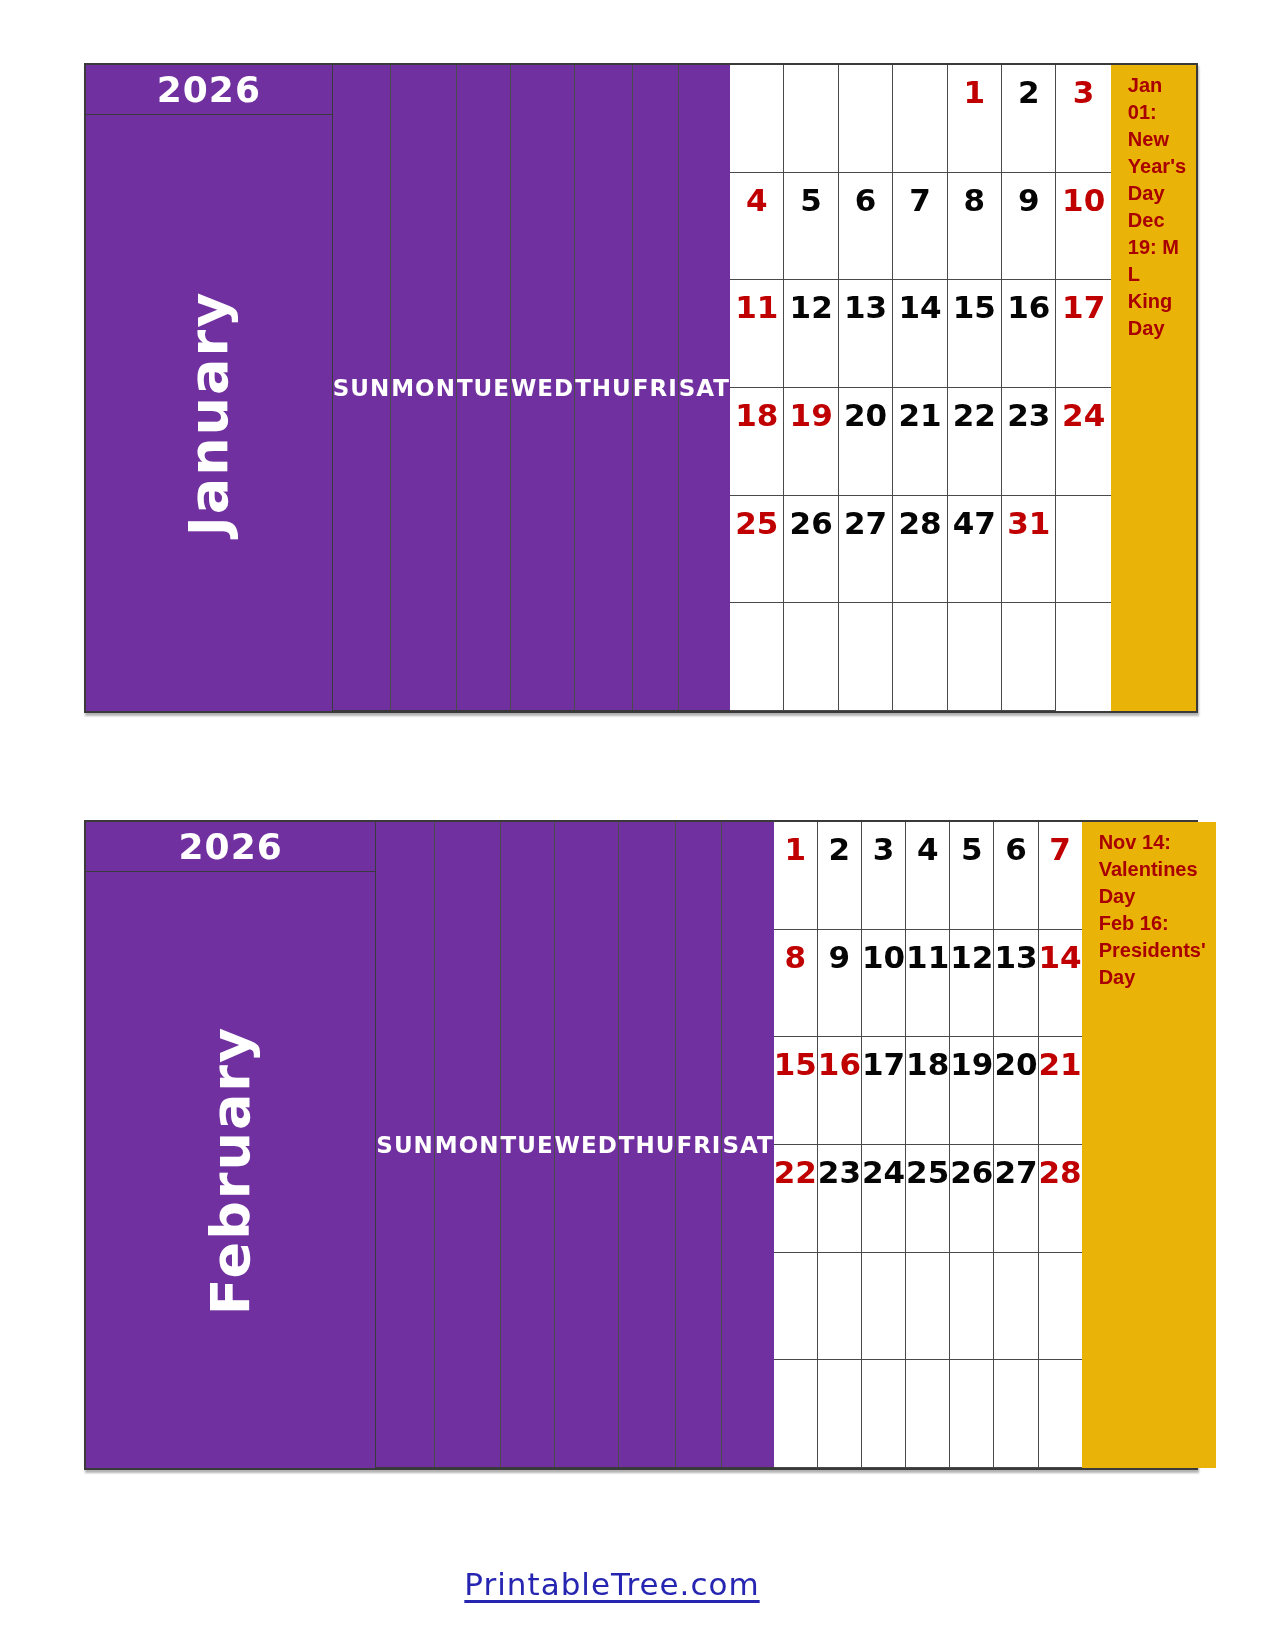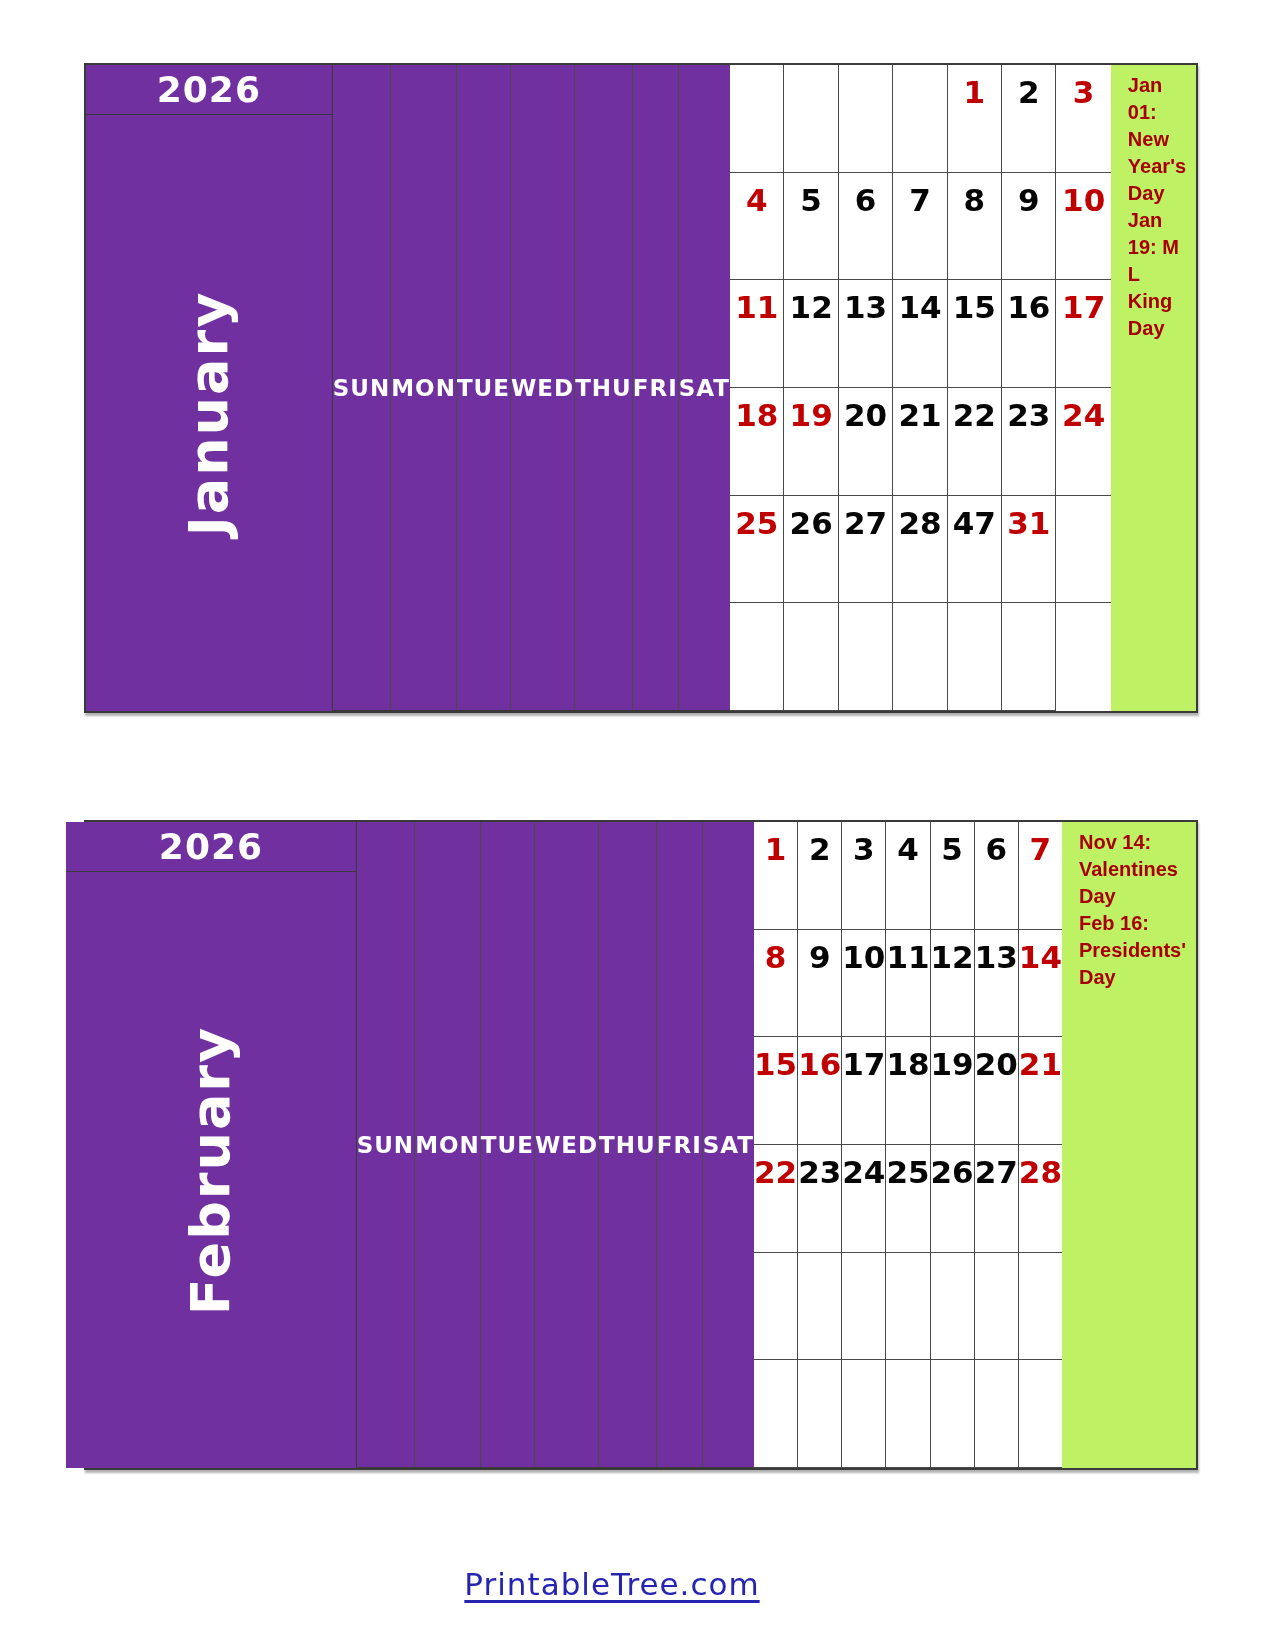--- a/index.html
+++ b/index.html
@@ -12,21 +12,20 @@
   }
   *{margin:0;padding:0;box-sizing:border-box;}
   html,body{width:1275px;height:1650px;background:#ffffff;}
   body{position:relative;font-family:"DejaVu Sans",sans-serif;}
 
   .calendar{
     position:absolute;left:84px;width:1114px;height:650px;
     border:2px solid var(--outer-line);
     background:#fff;display:flex;
     box-shadow:1px 3px 2px rgba(0,0,0,0.30);
-    justify-content:flex-end;
   }
   #cal-january{top:63px;}
   #cal-february{top:820px;}
 
   .cal-left{flex:0 0 126px;display:flex;flex-direction:column;border-right:1px solid var(--outer-line);}
   .year-box{
     flex:0 0 50px;background:var(--purple);color:#fff;
     font-weight:bold;font-size:36px;letter-spacing:1px;
     display:flex;align-items:center;justify-content:center;
     border-bottom:1px solid var(--outer-line);
@@ -52,21 +51,21 @@
   .grid{flex:1;display:grid;grid-template-columns:repeat(7,1fr);grid-template-rows:repeat(6,1fr);}
   .cl{
     border-right:1px solid var(--grid-line);
     border-bottom:1px solid var(--grid-line);
     text-align:center;font-weight:bold;font-size:31px;color:#050505;
     padding-top:9px;
   }
   .cl:nth-child(7n){border-right:none;}
   .rd{color:var(--date-red);}
 
-  .notes{flex:0 0 85px;padding:7px 10px 0 17px;background:#bef264;}
+  .notes{flex:0 0 85px;padding:7px 10px 0 17px;background:#eab308;}
   .note-line{
     font-family:"Liberation Sans",sans-serif;font-weight:bold;
     font-size:20px;line-height:27px;color:var(--note-red);
   }
 
   .footer{position:absolute;top:1566px;left:0;width:1224px;text-align:center;}
   .footer-link{
     color:var(--footer-blue);font-size:31px;letter-spacing:1px;
     text-decoration:underline;text-underline-offset:5px;
   }
@@ -134,21 +133,21 @@
       <div class="cl"></div>
       <div class="cl"></div>
       <div class="cl"></div>
       <div class="cl"></div>
       <div class="cl"></div>
       <div class="cl"></div>
       <div class="cl"></div>
     </div>
     <div class="notes">
       <div class="note-line">Jan 01: New Year's Day</div>
-      <div class="note-line">Jan 19: M L King Day</div>
+      <div class="note-line">Dec 19: M L King Day</div>
     </div>
   </div>
 </div>
 
 <div class="calendar" id="cal-february">
   <div class="cal-left">
     <div class="year-box">2026</div>
     <div class="month-box">
       <span class="month-label">February</span>
     </div>

